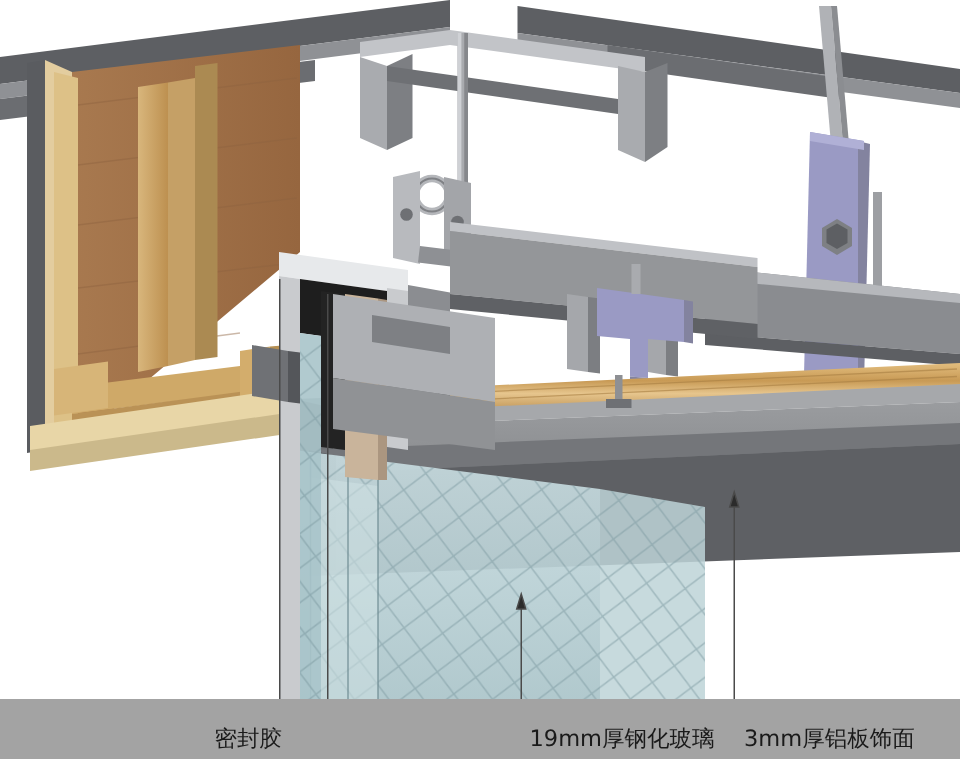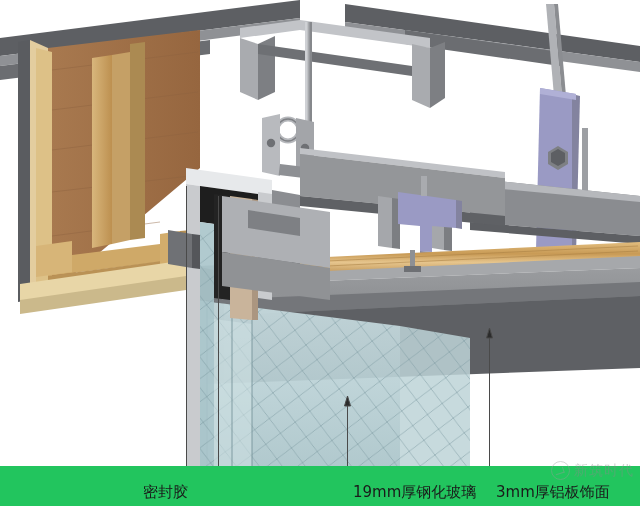--- a/index.html
+++ b/index.html
@@ -3,21 +3,21 @@
 <meta charset="utf-8">
 <style>
   html,body{margin:0;padding:0;background:#fff;}
   body{width:640px;height:506px;overflow:hidden;
        font-family:"Liberation Sans","DejaVu Sans",sans-serif;}
 
   #stage{position:relative;width:640px;height:506px;background:#ffffff;overflow:hidden;}
   .poly{position:absolute;top:0;left:0;width:640px;height:506px;overflow:visible;}
 
   
-  .labelbar{position:absolute;left:0;bottom:0;width:640px;height:40px;background:#22c55e;}
+  .labelbar{position:absolute;left:0;bottom:0;width:640px;height:40px;background:#a3a3a3;}
   .lab{position:absolute;bottom:4px;font-size:15px;line-height:20px;color:#1a1a1a;
        white-space:nowrap;font-family:"DejaVu Sans","Liberation Sans",sans-serif;}
   .labsep{position:absolute;bottom:2px;width:1px;background:#5a5a5a;}
 
   
   #watermark{position:absolute;right:6px;bottom:26px;display:flex;align-items:center;
              gap:4px;opacity:.42;}
   #watermark .wmtext{font-size:14px;color:#8a8a8a;letter-spacing:1px;
                      font-family:"DejaVu Sans","Liberation Sans",sans-serif;}
   #wmlogo{width:17px;height:17px;border-radius:50%;border:1.4px solid #9a9a9a;
@@ -268,18 +268,14 @@
   <div class="labsep" style="left:214px;height:34px;"></div>
   <div class="labsep" style="left:344px;height:34px;"></div>
   <div class="labsep" style="left:488px;height:34px;"></div>
 
   <div class="labelbar">
     <div class="lab" style="left:143px;">密封胶</div>
     <div class="lab" style="left:353px;text-align:right;">19mm厚钢化玻璃</div>
     <div class="lab" style="left:496px;margin-top:32px;">3mm厚铝板饰面</div>
   </div>
 
-  <div id="watermark">
-    <div id="wmlogo"></div>
-    <span class="wmtext">新筑时代</span>
-  </div>
 
 </div>
 
 </body></html>

